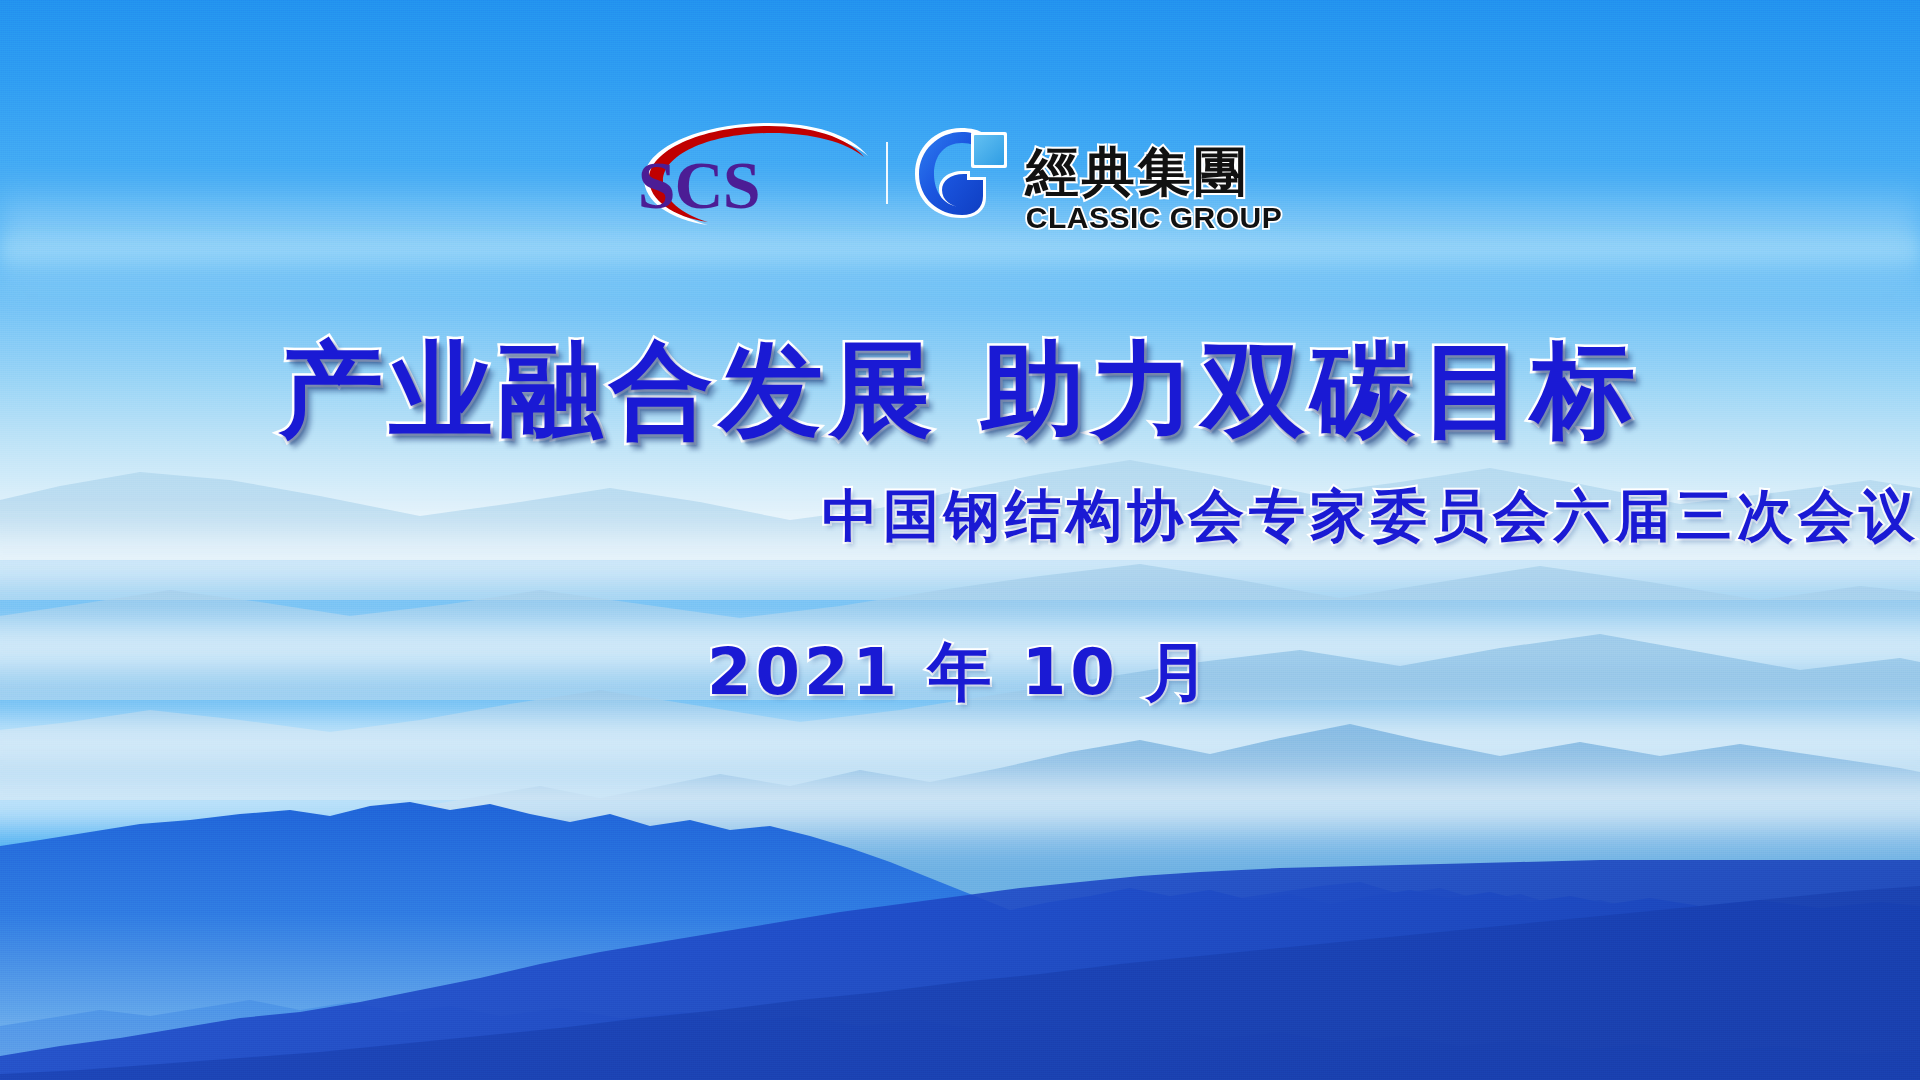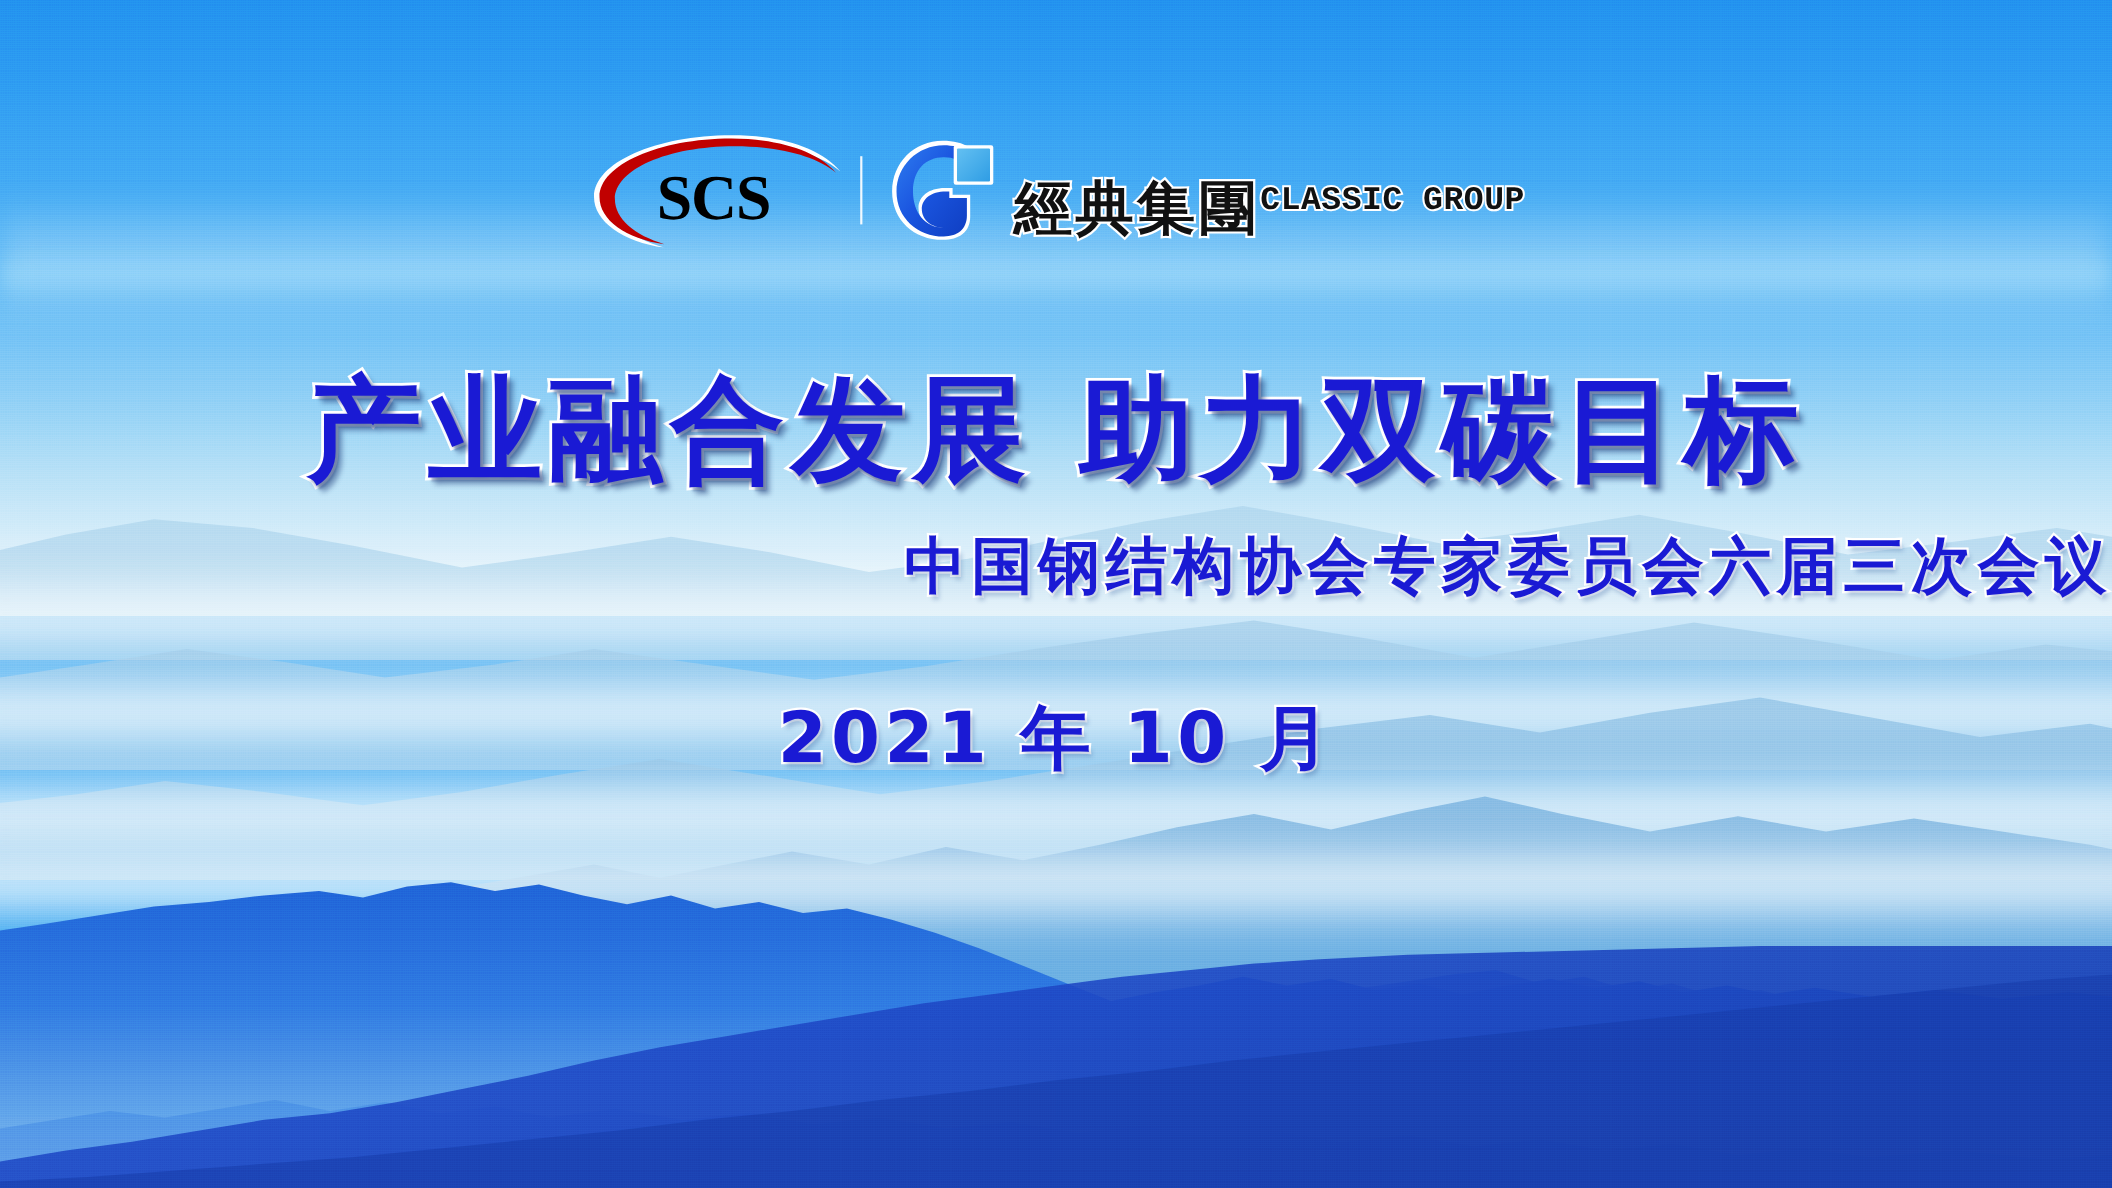--- a/index.html
+++ b/index.html
@@ -92,26 +92,26 @@
     position: relative;
     width: 230px;
     height: 104px;
     flex: 0 0 auto;
   }
   .scs-mark svg { position:absolute; left:0; top:0; }
   .scs-text-fill {
     position: absolute;
     left: 0; right: 0;
     top: 30px;
-    text-align: center;
+    text-align: left;
     font-family: "Liberation Serif", "DejaVu Serif", serif;
     font-weight: bold;
-    font-size: 58px;
+    font-size: 68px;
     letter-spacing: -1px;
-    color: #000000;
+    color: #4c1d95;
     line-height: 1;
   }
 
   .logo-divider {
     width: 2px;
     height: 62px;
     background: rgba(255,255,255,.92);
     margin: 0 26px 0 18px;
     flex: 0 0 auto;
   }
@@ -124,37 +124,37 @@
     flex: 0 0 auto;
   }
   .cg-mark {
     position: relative;
     width: 96px;
     height: 92px;
     flex: 0 0 auto;
   }
   .cg-words {
     display: flex;
-    flex-direction: row;
+    flex-direction: column;
     justify-content: center;
     line-height: 1;
     margin-top: 32px;
   }
   .cg-cn {
     font-family: "DejaVu Sans", "Liberation Sans", sans-serif;
     font-weight: bold;
     font-size: 53px;
     letter-spacing: 3px;
     color: #111;
     -webkit-text-stroke: 4px #ffffff;
     paint-order: stroke fill;
   }
   .cg-en {
     margin-top: 5px;
-    font-family: Liberation Mono, monospace;
+    font-family: Liberation Sans, sans-serif;
     font-weight: bold;
     font-size: 30px;
     letter-spacing: .5px;
     color: #111;
     -webkit-text-stroke: 3.5px #ffffff;
     paint-order: stroke fill;
   }
 
   
   .headline {

